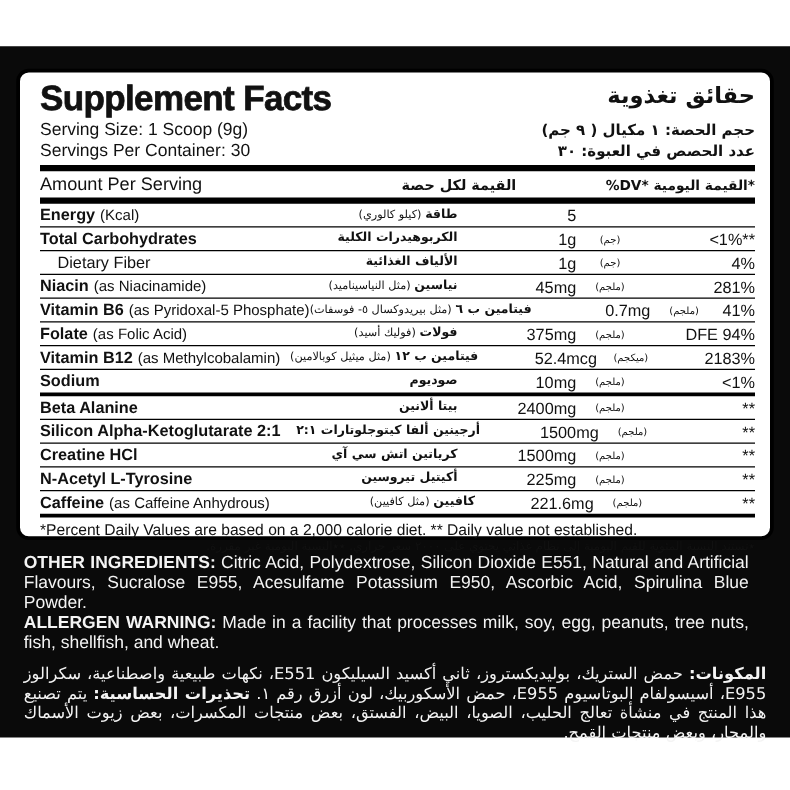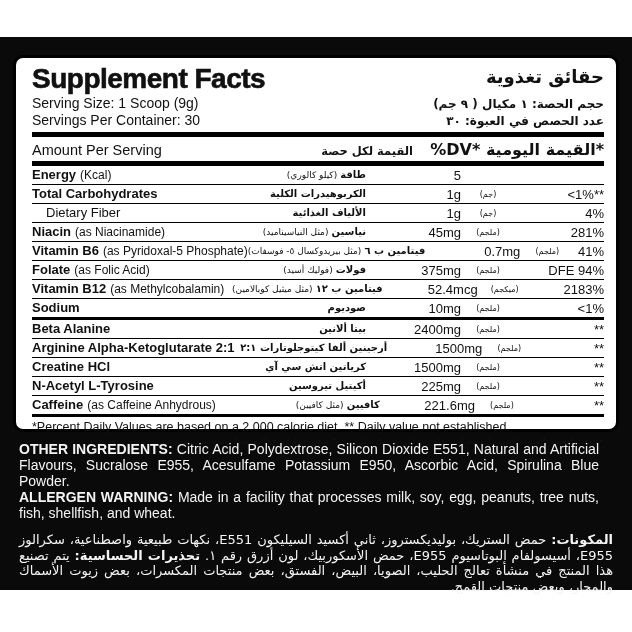--- a/index.html
+++ b/index.html
@@ -34,21 +34,21 @@
     font-size:18px;font-weight:bold;line-height:26px;direction:rtl;
   }
   .serving-line{display:flex;justify-content:space-between;align-items:baseline;margin-top:1px;}
   .serv-en{font-size:14px;line-height:16px;}
   .serv-ar{font-family:"DejaVu Sans",sans-serif;font-size:12px;font-weight:bold;direction:rtl;}
   .bar5{height:5px;background:#000;margin-top:4px;}
   .bar3{height:3px;background:#000;}
   .hdr{display:flex;align-items:baseline;padding:3px 0 2px 0;}
   .h-en{flex:1;font-size:14.5px;}
   .h-ar{width:190px;text-align:right;font-family:"DejaVu Sans",sans-serif;font-size:11.5px;font-weight:bold;direction:rtl;}
-  .h-dv{flex:1;text-align:right;font-family:"DejaVu Sans",sans-serif;font-size:16px;font-weight:bold;direction:rtl;}
+  .h-dv{flex:1;text-align:right;font-family:"DejaVu Sans",sans-serif;font-size:11px;font-weight:bold;direction:rtl;}
   
   .sep{height:1px;background:#000;}
   .sep-thick{height:3px;background:#000;}
   .nrow{display:flex;align-items:center;padding:1.5px 0;min-height:14.5px;}
   .c-en{flex:1;font-size:13px;line-height:14px;white-space:nowrap;}
   .c-en.indent{padding-left:14px;}
   .nm{font-weight:bold;}
   .nm.plain{font-weight:normal;}
   .nt{font-size:12px;margin-left:4px;}
   .c-ar{width:185px;text-align:right;direction:rtl;font-family:"DejaVu Sans",sans-serif;font-size:9.5px;line-height:12px;white-space:nowrap;}
@@ -228,21 +228,21 @@
       </div>
       <div class="c-val">
         <span class="val">2400mg</span>
             <span class="unit" dir="rtl">(ملجم)</span>
       </div>
       <div class="c-dv">**</div>
     </div>
         <div class="sep"></div>
         <div class="nrow">
       <div class="c-en">
-        <span class="nm">Arginine Alpha-Ketoglutarate 2:1</span><span class="nt"></span>
+        <span class="nm">Silicon Alpha-Ketoglutarate 2:1</span><span class="nt"></span>
       </div>
       <div class="c-ar" dir="rtl">
         <span class="nm-ar">أرجينين ألفا كيتوجلوتارات ٢:١</span> <span class="nt-ar"></span>
       </div>
       <div class="c-val">
         <span class="val">1500mg</span>
             <span class="unit" dir="rtl">(ملجم)</span>
       </div>
       <div class="c-dv">**</div>
     </div>

